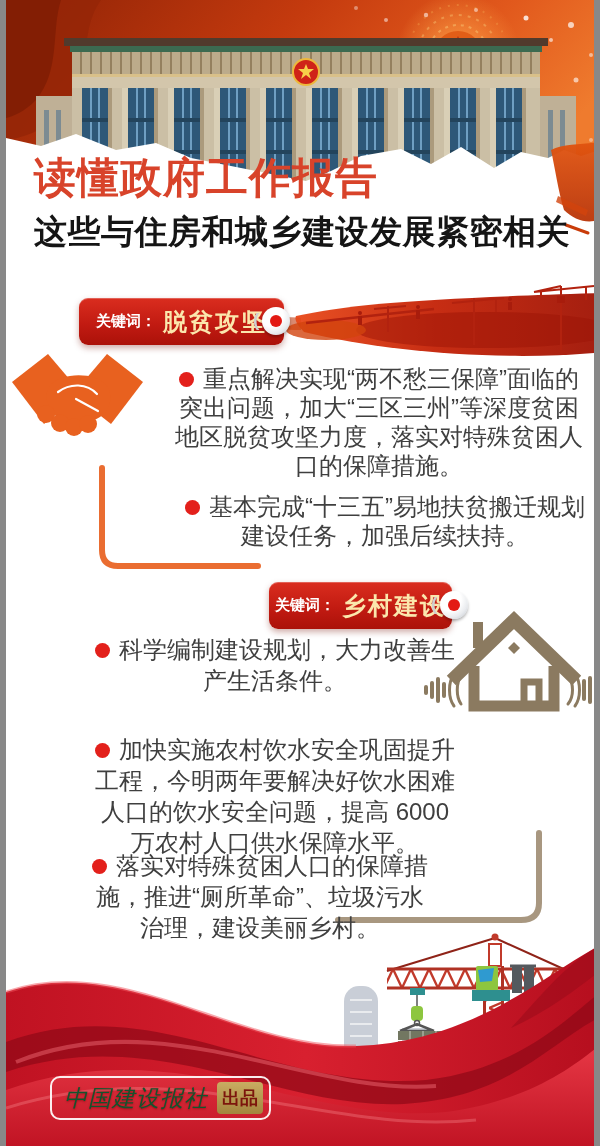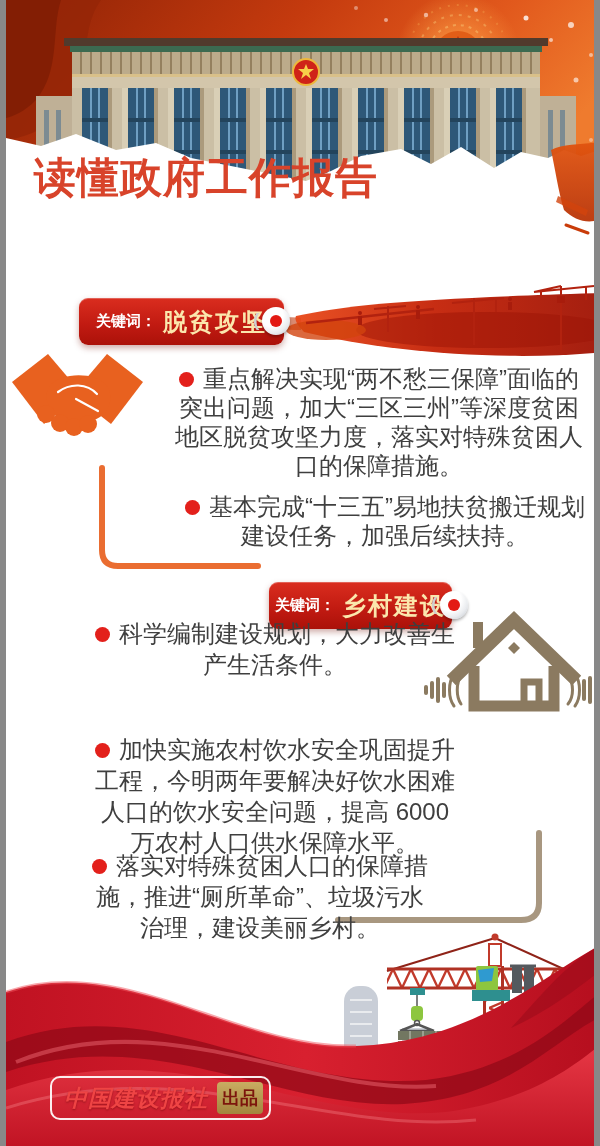--- a/index.html
+++ b/index.html
@@ -26,27 +26,27 @@
   .pin::before{content:"(";position:absolute;left:-9px;top:2px;color:#cfcfcf;font-size:19px;font-weight:bold;}
   .pin1{left:256px;top:307px;}
   .pin2{left:434px;top:591px;}
 
   .bullet{margin:0;font-size:24px;color:#3f3f3f;text-align:center;}
   .s1{line-height:29px;}
   .s2{line-height:31px;}
   .dot{display:inline-block;width:15px;height:15px;border-radius:50%;background:#e3201b;margin-right:9px;}
   .b1{left:166px;top:364px;width:414px;}
   .b2{left:172px;top:492px;width:414px;}
-  .b3{left:80px;top:618px;width:378px;}
+  .b3{left:80px;top:634px;width:378px;}
   .b4{left:80px;top:734px;width:378px;}
   .b5{left:80px;top:850px;width:348px;}
 
   .logo{left:44px;top:1076px;display:flex;align-items:center;border:2px solid rgba(255,255,255,.92);
         border-radius:10px;padding:4px 6px 4px 12px;}
-  .logo .name{color:#ef4444;font-size:23px;font-weight:bold;font-style:italic;letter-spacing:1px;
+  .logo .name{color:#14532d;font-size:23px;font-weight:normal;font-style:italic;letter-spacing:1px;
               text-shadow:0 1px 2px rgba(90,0,0,.45);white-space:nowrap;}
   .logo .mark{margin-left:9px;background:linear-gradient(180deg,#c9ac62,#a3853e);color:#7c150c;
               font-size:18px;font-weight:900;padding:4px 5px;border-radius:4px;white-space:nowrap;}
 </style>
 </head>
 <body>
 
 <div class="poster">
 
   <svg class="art" viewBox="0 0 600 1146" xmlns="http://www.w3.org/2000/svg">
@@ -266,20 +266,21 @@
       <path d="M600,942 C560,962 535,996 505,1028 C545,1010 580,982 600,966 Z" fill="#9c0c1a" opacity=".6"></path>
       <path d="M0,992 C120,952 230,1050 350,1046" stroke="#f2545e" stroke-width="3" fill="none" opacity=".5"></path>
       <path d="M0,1042 C150,988 265,1092 420,1080 C520,1068 566,1012 600,988 L600,1014 C545,1040 505,1098 398,1104 C272,1110 150,1022 0,1072 Z" fill="#8e0917" opacity=".7"></path>
       <path d="M0,1090 C170,1030 300,1125 440,1112 C530,1100 575,1060 600,1040 L600,1146 L0,1146 Z" fill="url(#rib2)"></path>
       <path d="M10,1062 C160,1002 300,1096 430,1086" stroke="#ff7e86" stroke-width="4" fill="none" opacity=".4"></path>
       <path d="M0,1108 C180,1052 320,1136 470,1120" stroke="#ff9aa0" stroke-width="3" fill="none" opacity=".3"></path>
     </g>
   </svg>
 
   <h1 class="txt title">读懂政府工作报告</h1>
+  <h2 class="txt subtitle">这些与住房和城乡建设发展紧密相关</h2>
 
   <div class="txt badge badge1">
     <span class="lbl">关键词：</span>
     <span class="kw">脱贫攻坚</span>
   </div>
   <span class="txt pin pin1"></span>
 
   <p class="txt bullet s1 b1"><span class="dot"></span><span>重点解决实现“两不愁三保障”面临的突出问题，加大“三区三州”等深度贫困地区脱贫攻坚力度，落实对特殊贫困人口的保障措施。</span></p>
   <p class="txt bullet s1 b2"><span class="dot"></span><span>基本完成“十三五”易地扶贫搬迁规划建设任务，加强后续扶持。</span></p>
 

